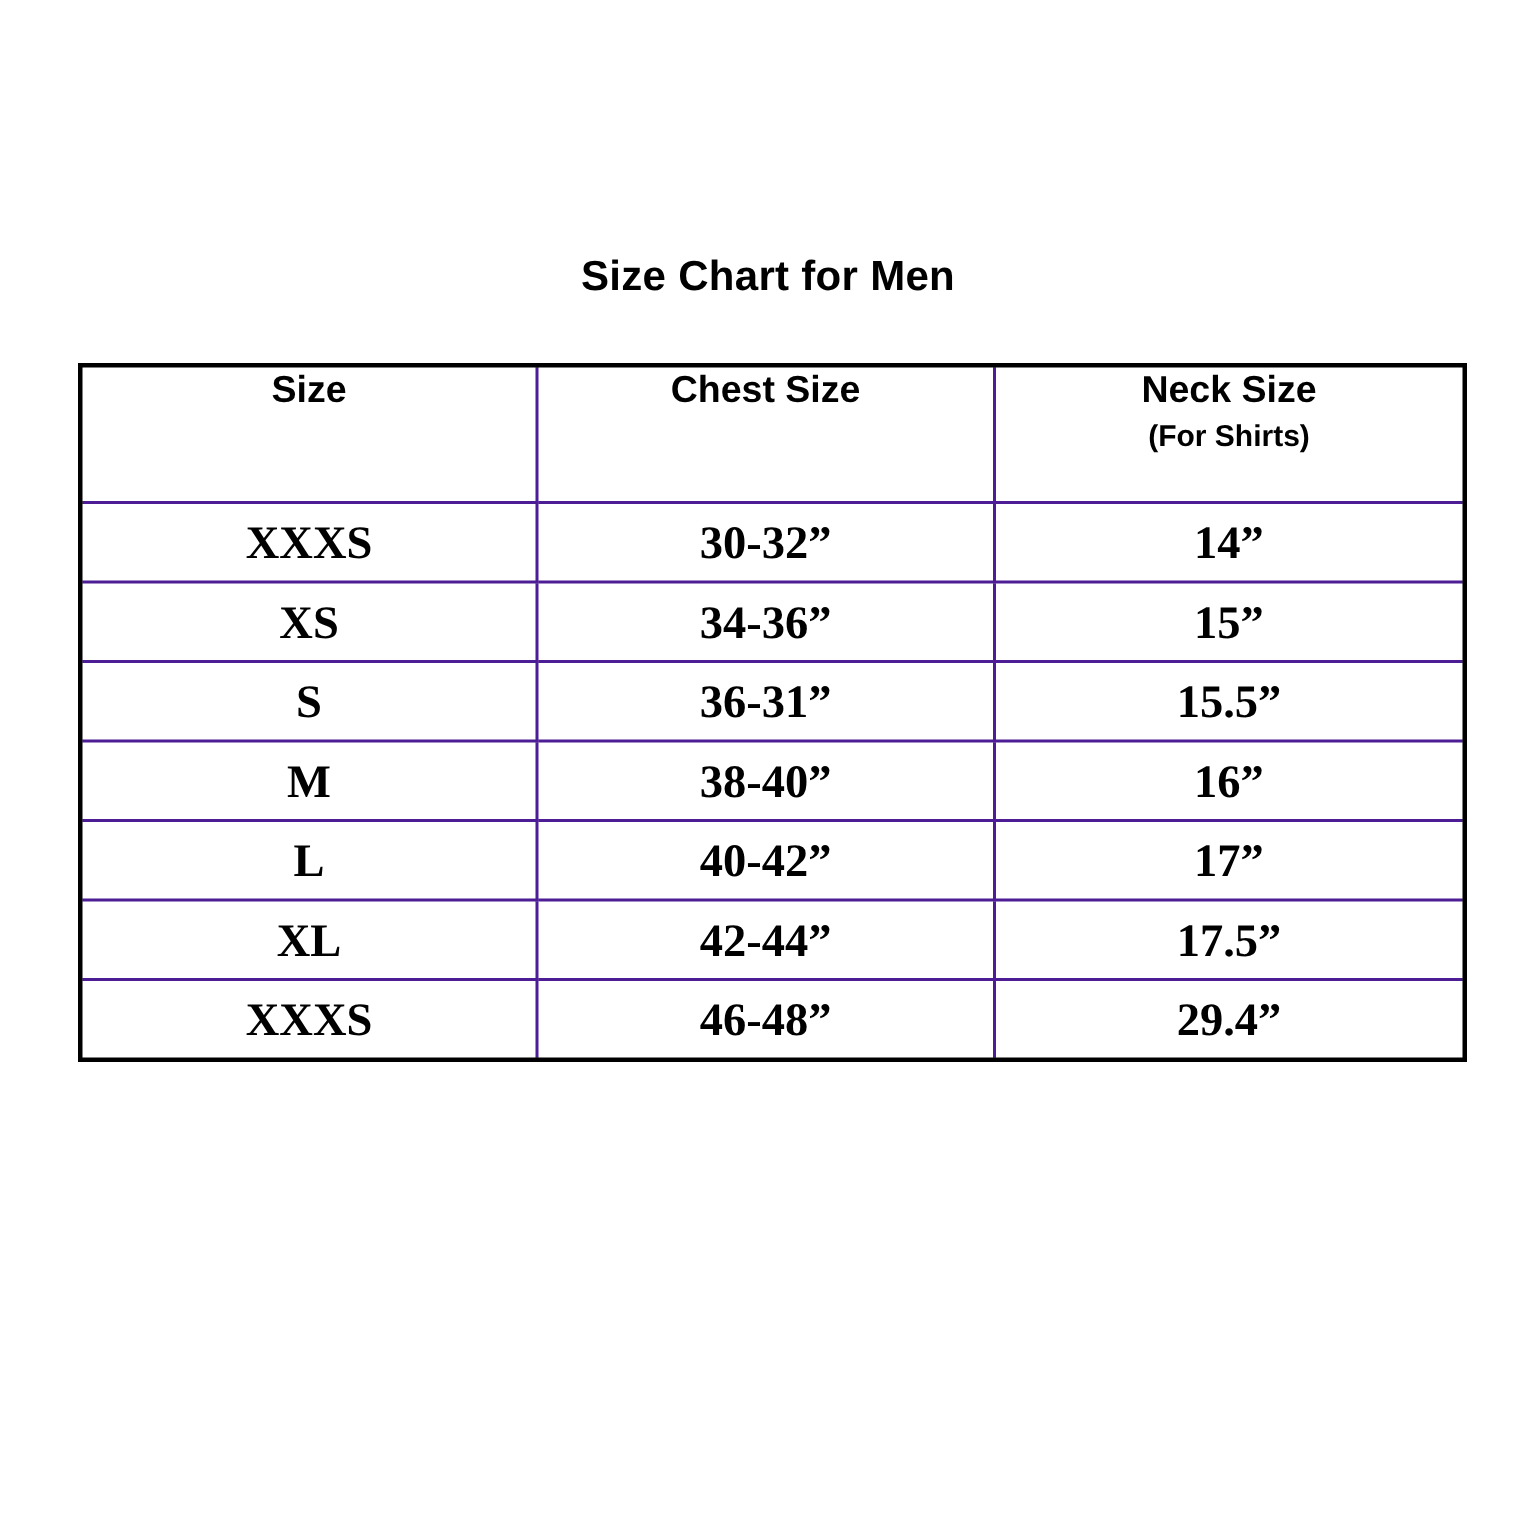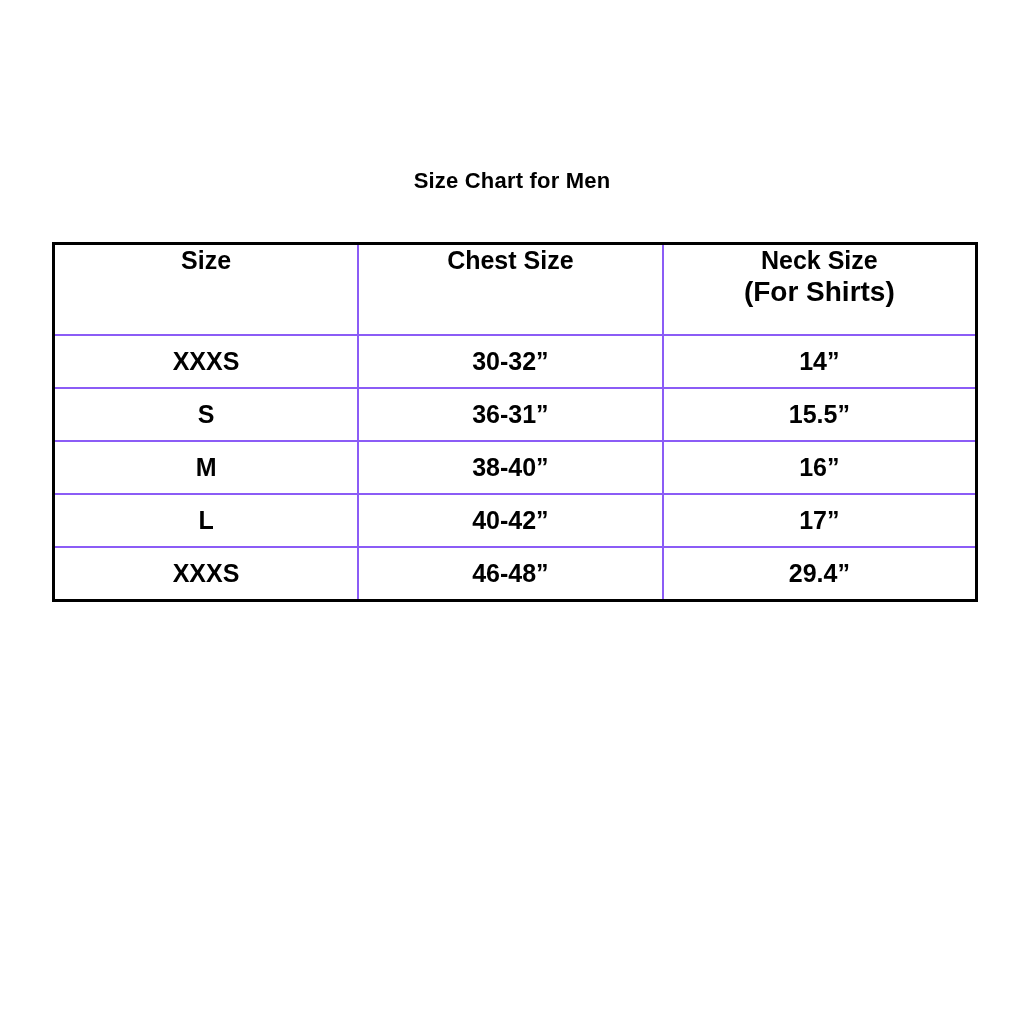--- a/index.html
+++ b/index.html
@@ -17,62 +17,63 @@
     height: 1024px;
     background: #ffffff;
     overflow: hidden;
   }
   .chart-title {
     position: absolute;
     top: 168px;
     left: 0;
     width: 1024px;
     text-align: center;
-    font-size: 22px;
+    font-size: 28px;
     font-weight: bold;
     letter-spacing: 0.2px;
     margin: 0;
   }
   table.size-chart {
     position: absolute;
     left: 52px;
     top: 242px;
     width: 926px;
     border-collapse: collapse;
     table-layout: fixed;
     background: #ffffff;
   }
   table.size-chart th,
   table.size-chart td {
-    border: 2px solid #8b5cf6;
+    border: 2px solid #4c1d95;
     text-align: center;
     font-weight: bold;
     padding: 0;
   }
   table.size-chart {
     border: 3px solid #000000;
   }
   th.col-head {
     height: 89px;
     vertical-align: top;
     padding-top: 16px;
     font-size: 25px;
     line-height: 31px;
   }
   td.cell {
     height: 51px;
     vertical-align: middle;
-    font-size: 25px;
+    font-size: 31px;
+    font-family: Liberation Serif, serif;
   }
   col.c1 { width: 33%; }
   col.c2 { width: 33%; }
   col.c3 { width: 34%; }
   .subline {
     display: block;
-    font-size: 28px;
+    font-size: 20px;
     font-weight: bold;
   }
 </style>
 </head>
 <body>
 
 <div class="canvas">
 
   <h1 class="chart-title">Size Chart for Men</h1>
 
@@ -92,34 +93,44 @@
         </th>
       </tr>
     </thead>
     <tbody>
       <tr>
         <td class="cell">XXXS</td>
         <td class="cell">30-32”</td>
         <td class="cell">14”</td>
       </tr>
       <tr>
+        <td class="cell">XS</td>
+        <td class="cell">34-36”</td>
+        <td class="cell">15”</td>
+      </tr>
+      <tr>
         <td class="cell">S</td>
         <td class="cell">36-31”</td>
         <td class="cell">15.5”</td>
       </tr>
       <tr>
         <td class="cell">M</td>
         <td class="cell">38-40”</td>
         <td class="cell">16”</td>
       </tr>
       <tr>
         <td class="cell">L</td>
         <td class="cell">40-42”</td>
         <td class="cell">17”</td>
       </tr>
       <tr>
+        <td class="cell">XL</td>
+        <td class="cell">42-44”</td>
+        <td class="cell">17.5”</td>
+      </tr>
+      <tr>
         <td class="cell">XXXS</td>
         <td class="cell">46-48”</td>
         <td class="cell">29.4”</td>
       </tr>
     </tbody>
   </table>
 </div>
 
 </body></html>

